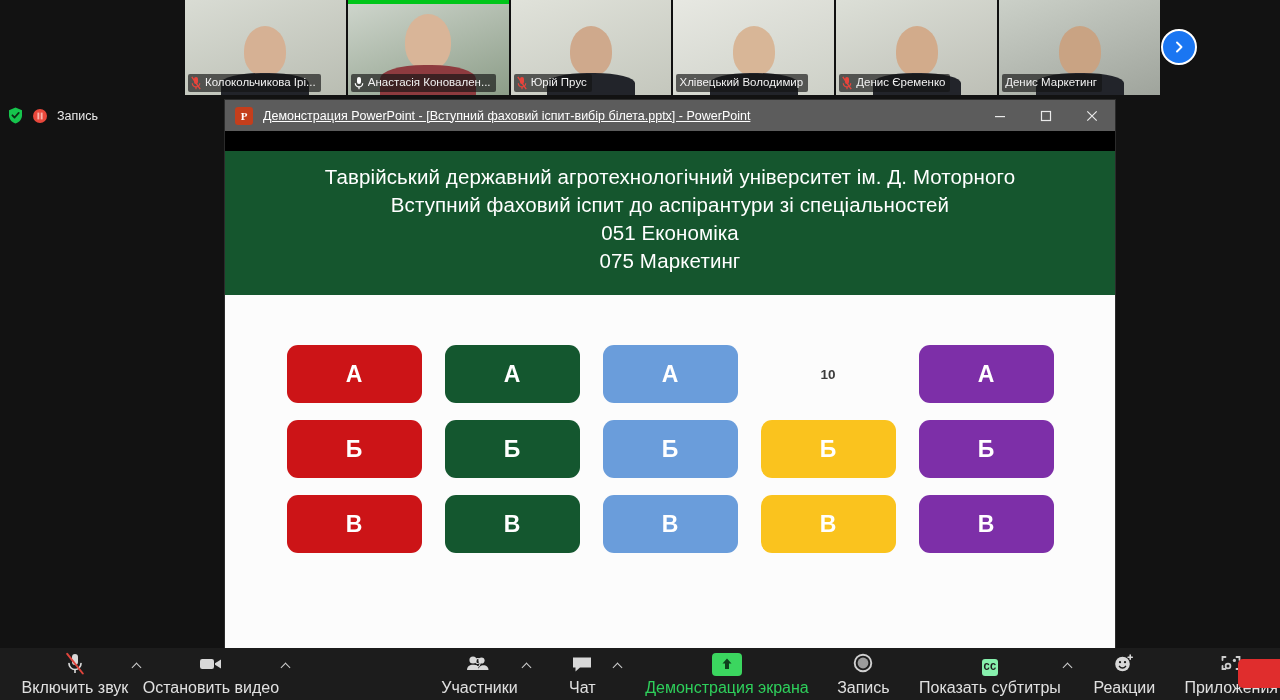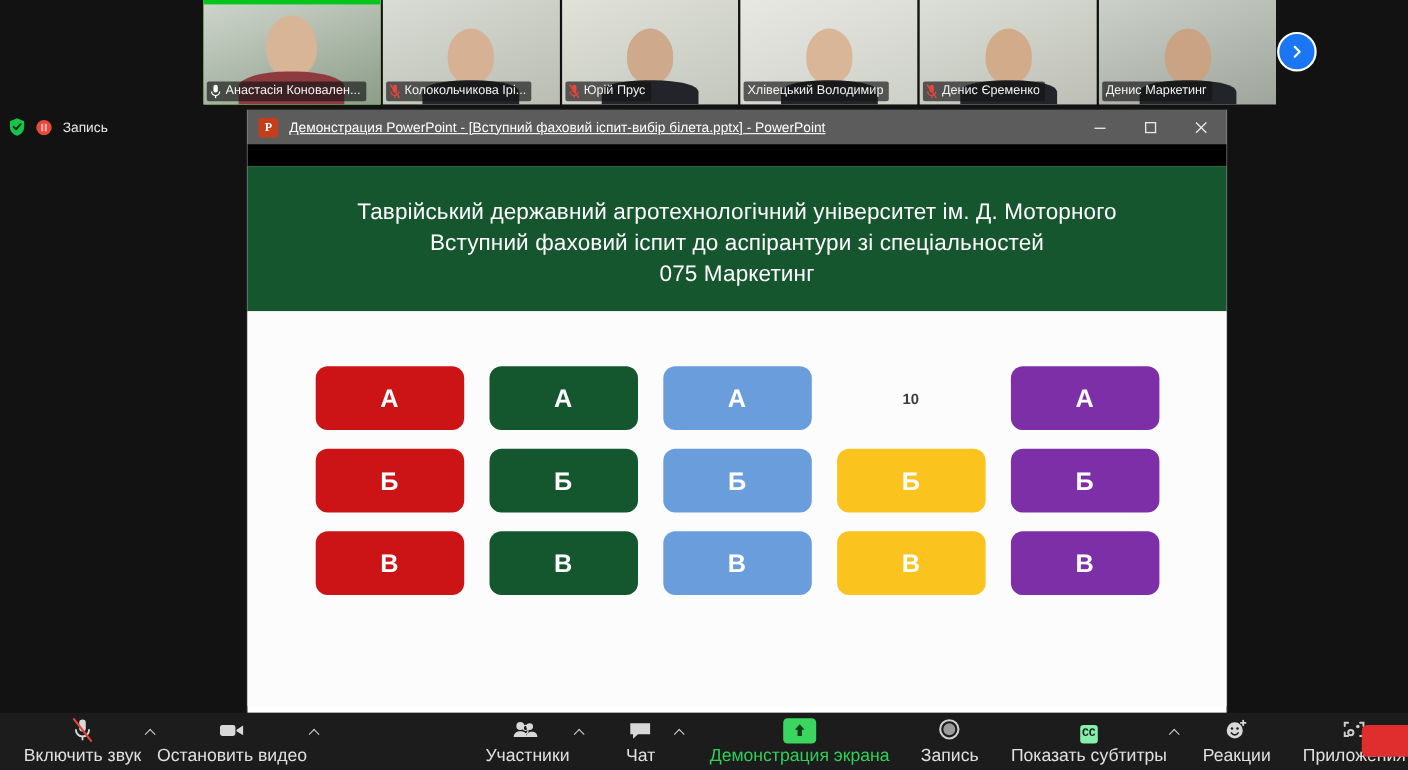--- a/index.html
+++ b/index.html
@@ -76,21 +76,21 @@
   .ppt-title { font-size: 12.5px; white-space: nowrap; text-decoration: underline; }
   .winctrls { margin-left: auto; display: flex; height: 31px; }
   .winctrl {
     width: 46px; height: 31px; display: flex; align-items: center;
     justify-content: center; color: #f0f0f0; cursor: pointer;
   }
 
   .ppt-blackstrip { height: 20px; background: #000000; }
 
   .slide-header {
-    background: #15562e; padding: 28px 10px 20px;
+    background: #15562e; padding: 12px 10px 20px;
     text-align: center; color: #ffffff;
   }
   .slide-header .ln {
     font-size: 20.5px; line-height: 28px; font-weight: 400;
     letter-spacing: .1px; white-space: nowrap;
   }
 
   .slide-body {
     background: #fcfcfc; height: 359px; position: relative;
     padding: 32px 48px 0;
@@ -153,47 +153,47 @@
   }
   .spacer-left { width: 22px; }
   .gap { width: 26px; }
 </style>
 </head>
 <body>
 
 <div id="app">
 
   <div class="filmstrip" id="filmstrip">
-      <div class="tile active">
-        <div class="bg" style="background: linear-gradient(160deg, rgb(207, 214, 205) 0%, rgb(140, 157, 136) 100%);"></div>
-        <div class="head" style="left: 50%; transform: translateX(-50%); top: 14px; width: 46px; height: 56px; background: rgb(217, 181, 152);"></div>
-        <div class="body" style="width: 96px; height: 30px; background: rgb(142, 59, 63);"></div>
-        <div class="namebar">
-          <svg class="micicon" viewBox="0 0 10 14">
-            <rect x="3" y="1" width="4" height="7" rx="2" fill="#ffffff"></rect>
-            <path d="M1.3 7.2a3.7 3.7 0 0 0 7.4 0" fill="none" stroke="#ffffff" stroke-width="1.2"></path>
-            <rect x="4.4" y="10.6" width="1.2" height="2.6" fill="#ffffff"></rect>
-          </svg>
-          <span class="nm">Анастасія Коновален...</span>
-        </div>
-        <div class="greentop"></div>
-      </div>
       <div class="tile">
         <div class="bg" style="background: linear-gradient(160deg, rgb(217, 220, 212) 0%, rgb(185, 189, 178) 100%);"></div>
         <div class="head" style="left: 50%; transform: translateX(-50%); top: 26px; width: 42px; height: 50px; background: rgb(214, 177, 148);"></div>
         <div class="body" style="width: 88px; height: 22px; background: rgb(34, 36, 42);"></div>
         <div class="namebar">
           <svg class="micicon" viewBox="0 0 10 14">
             <rect x="3" y="1" width="4" height="7" rx="2" fill="#e8453c"></rect>
             <path d="M1.3 7.2a3.7 3.7 0 0 0 7.4 0" fill="none" stroke="#e8453c" stroke-width="1.2"></path>
             <rect x="4.4" y="10.6" width="1.2" height="2.6" fill="#e8453c"></rect>
             <path d="M0.8 0.8 L9.2 13.2" stroke="#e8453c" stroke-width="1.4"></path>
           </svg>
           <span class="nm">Колокольчикова Ірі...</span>
         </div>
+      </div>
+      <div class="tile active">
+        <div class="bg" style="background: linear-gradient(160deg, rgb(207, 214, 205) 0%, rgb(140, 157, 136) 100%);"></div>
+        <div class="head" style="left: 50%; transform: translateX(-50%); top: 14px; width: 46px; height: 56px; background: rgb(217, 181, 152);"></div>
+        <div class="body" style="width: 96px; height: 30px; background: rgb(142, 59, 63);"></div>
+        <div class="namebar">
+          <svg class="micicon" viewBox="0 0 10 14">
+            <rect x="3" y="1" width="4" height="7" rx="2" fill="#ffffff"></rect>
+            <path d="M1.3 7.2a3.7 3.7 0 0 0 7.4 0" fill="none" stroke="#ffffff" stroke-width="1.2"></path>
+            <rect x="4.4" y="10.6" width="1.2" height="2.6" fill="#ffffff"></rect>
+          </svg>
+          <span class="nm">Анастасія Коновален...</span>
+        </div>
+        <div class="greentop"></div>
       </div>
       <div class="tile">
         <div class="bg" style="background: linear-gradient(160deg, rgb(224, 226, 218) 0%, rgb(196, 199, 189) 100%);"></div>
         <div class="head" style="left: 50%; transform: translateX(-50%); top: 26px; width: 42px; height: 50px; background: rgb(207, 169, 140);"></div>
         <div class="body" style="width: 88px; height: 22px; background: rgb(34, 36, 42);"></div>
         <div class="namebar">
           <svg class="micicon" viewBox="0 0 10 14">
             <rect x="3" y="1" width="4" height="7" rx="2" fill="#e8453c"></rect>
             <path d="M1.3 7.2a3.7 3.7 0 0 0 7.4 0" fill="none" stroke="#e8453c" stroke-width="1.2"></path>
             <rect x="4.4" y="10.6" width="1.2" height="2.6" fill="#e8453c"></rect>
@@ -275,20 +275,21 @@
           </svg>
         </div>
       </div>
     </div>
 
     <div class="ppt-blackstrip"></div>
 
     <div class="slide-header" id="slide-header">
         <div class="ln">Таврійський державний агротехнологічний університет ім. Д. Моторного</div>
         <div class="ln">Вступний фаховий іспит до аспірантури зі спеціальностей</div>
+        <div class="ln">051 Економіка</div>
         <div class="ln">075 Маркетинг</div>
       </div>
 
     <div class="slide-body">
       <div class="grid" id="card-grid">
           <div class="card" style="background: rgb(204, 20, 23);">А</div>
           <div class="card" style="background: rgb(20, 87, 47);">А</div>
           <div class="card" style="background: rgb(106, 157, 219);">А</div>
           <div class="card blank">10</div>
           <div class="card" style="background: rgb(125, 47, 168);">А</div>

